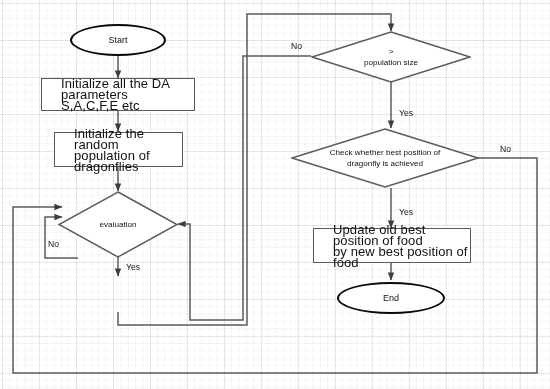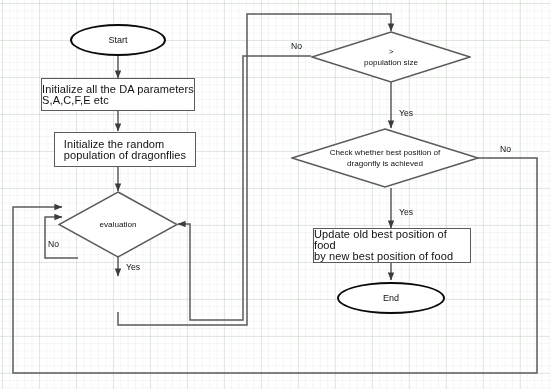--- a/index.html
+++ b/index.html
@@ -20,21 +20,21 @@
       linear-gradient(to right, rgba(150,175,150,0.10) 1px, transparent 1px),
       linear-gradient(to bottom, rgba(150,175,150,0.10) 1px, transparent 1px);
     background-size:37px 37px, 37px 37px, 7.4px 7.4px, 7.4px 7.4px;
     background-position:2px 3px, 2px 3px, 2px 3px, 2px 3px;
     pointer-events:none;
   }
   #svg{position:absolute;inset:0;}
   .node{position:absolute;box-sizing:border-box;display:flex;align-items:center;justify-content:center;text-align:left;color:#111;}
   .proc{
     background:#ffffff;border:1px solid #5b5b5b;
-    font-size:11px;line-height:11px;letter-spacing:.1px;
+    font-size:13px;line-height:11px;letter-spacing:.1px;padding-left:19px;
   }
   .term{
     background:#ffffff;border:2.2px solid #0a0a0a;border-radius:50%/50%;
     font-size:9px;
   }
   .term .lbl{font-size:9px;}
   .dec{position:absolute;}
   .dec .txt{
     position:absolute;left:0;right:0;top:50%;transform:translateY(-50%);
     text-align:center;font-size:8.1px;line-height:10.5px;color:#111;
@@ -87,21 +87,21 @@
     <span class="lbl">Start</span>
   </div>
 
   <div class="node proc" style="left:41px;top:78px;width:154px;height:33px;">
     <div>
       <div>Initialize all the DA parameters</div>
       <div>S,A,C,F,E etc</div>
     </div>
   </div>
 
-  <div class="node proc" style="left:54px;top:132px;width:142px;height:35px;">
+  <div class="node proc" style="left:54px;top:132px;width:129px;height:35px;">
     <div>
       <div>Initialize the random</div>
       <div>population of dragonflies</div>
     </div>
   </div>
 
   <div class="dec" style="left:58px;top:191px;width:120px;height:67px;">
     <svg width="120" height="67" viewBox="0 0 120 67">
       <polygon points="60,1 119,33.5 60,66 1,33.5" fill="#ffffff" stroke="#5b5b5b" stroke-width="1.5"></polygon>
     </svg>

